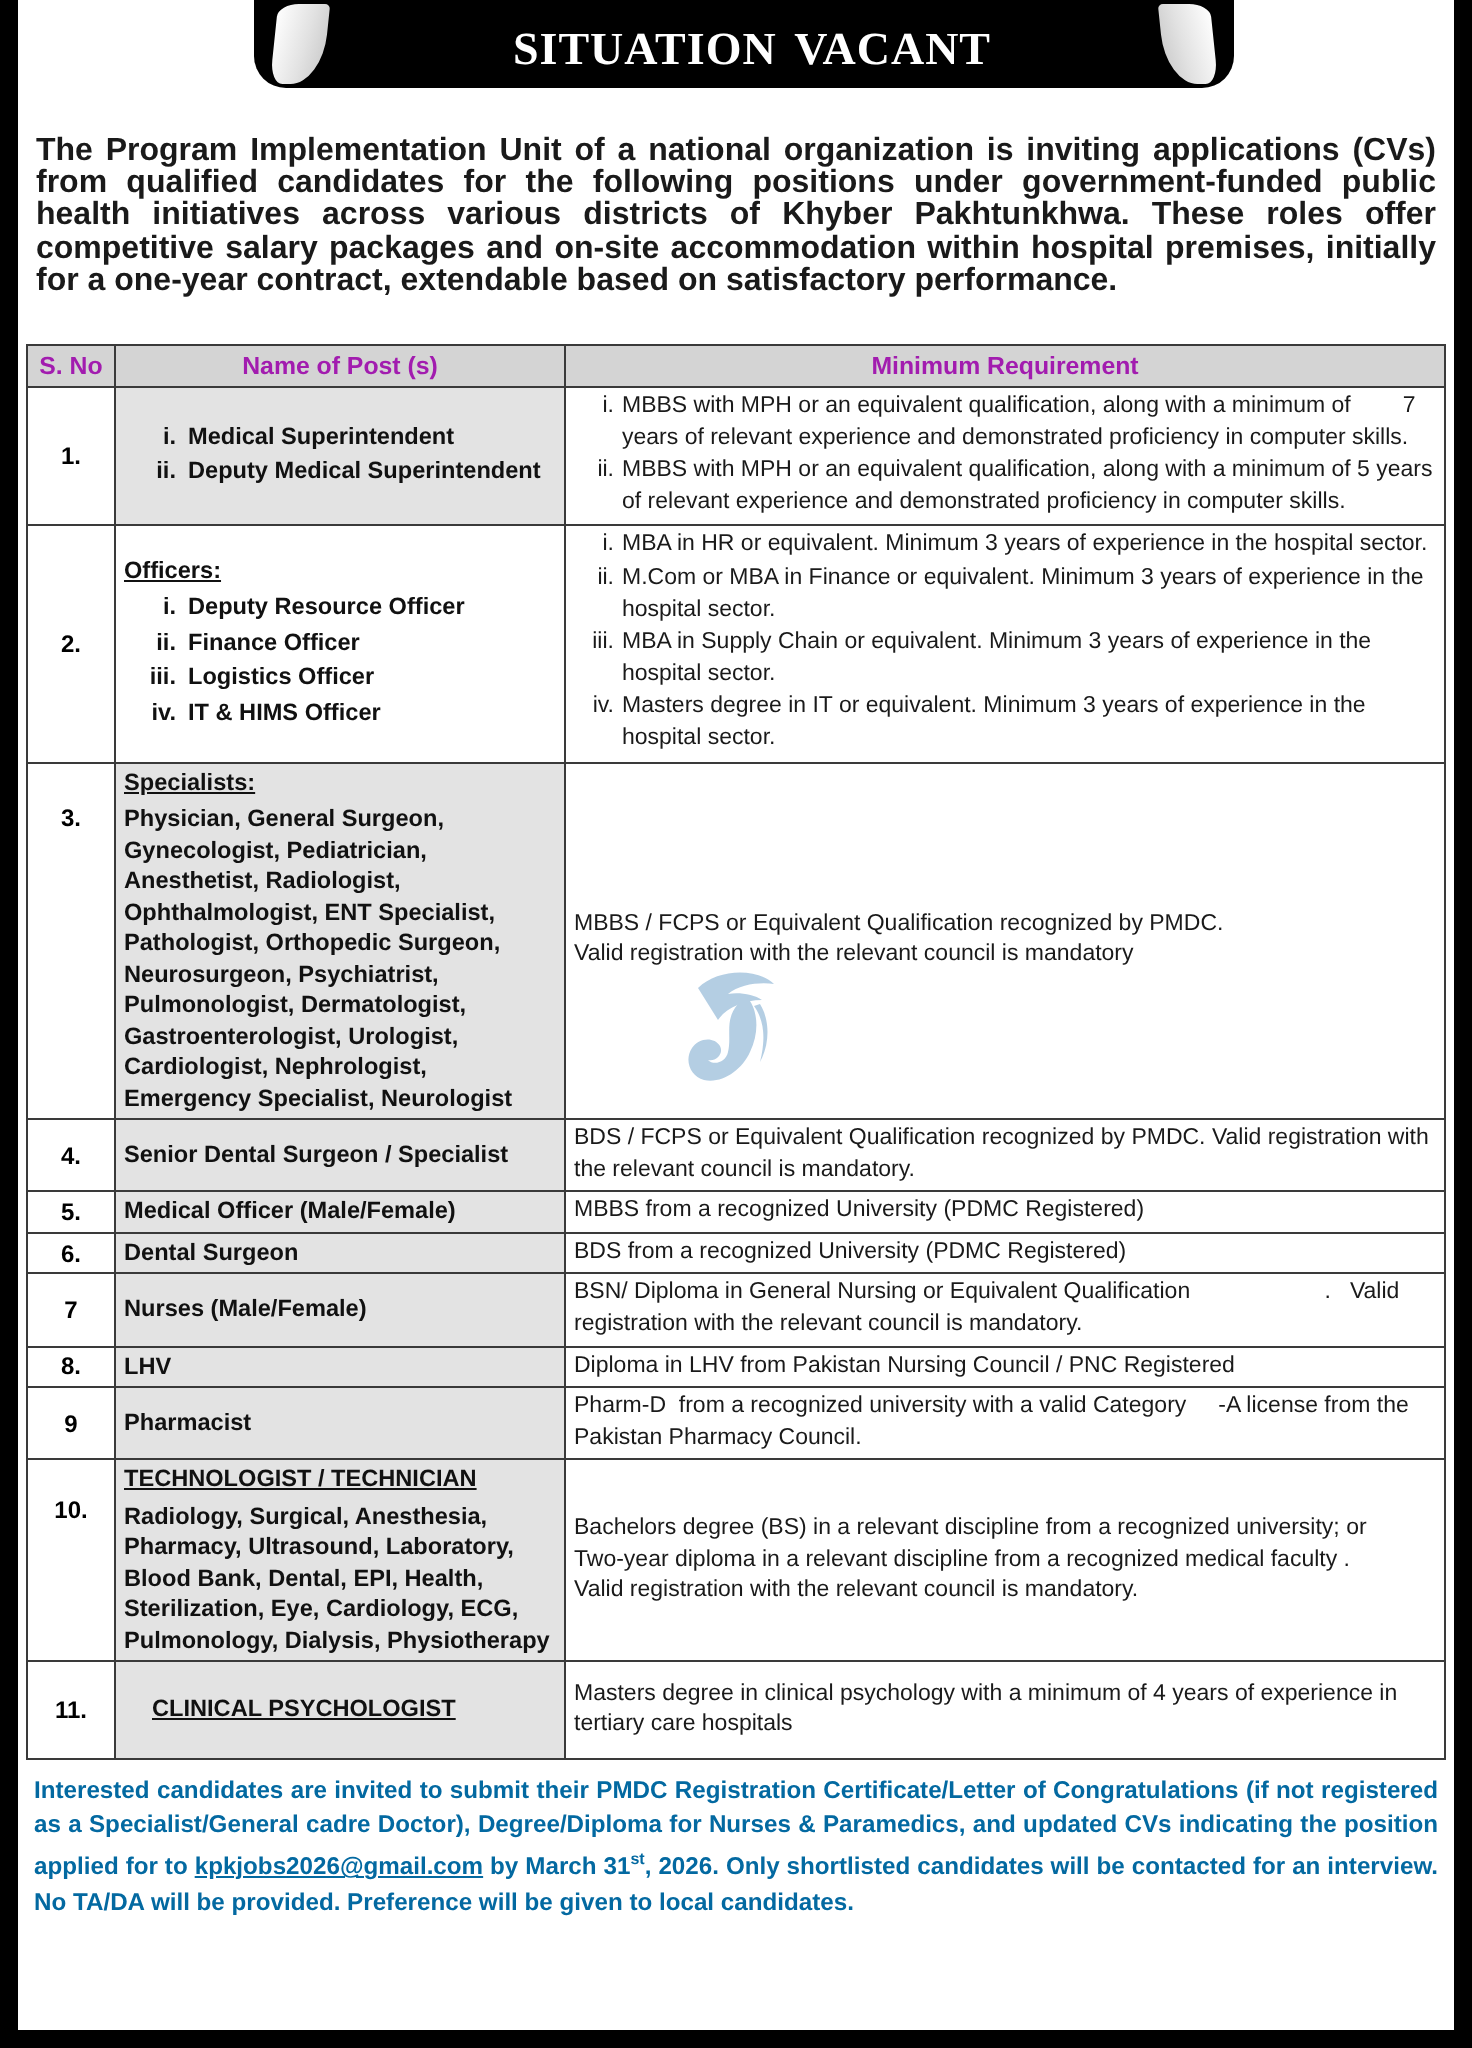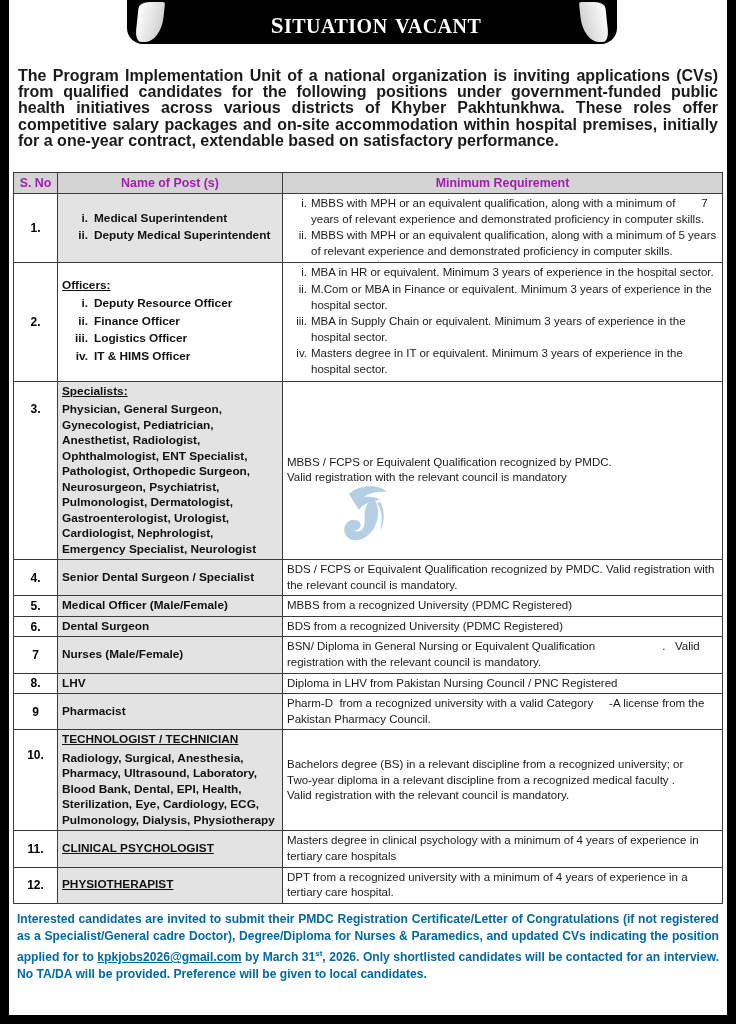--- a/index.html
+++ b/index.html
@@ -61,21 +61,21 @@
     transform: skewX(6deg);
     background: linear-gradient(260deg, #ffffff 0%, #e2e2e2 58%, #c9c9c9 100%);
   }
   #banner-title {
     position: absolute;
     left: 16px; right: 0; top: 1px;
     text-align: center;
     color: #ffffff;
     font-family: "Liberation Serif", serif;
     font-weight: bold;
-    font-size: 29px;
+    font-size: 33px;
     line-height: 42px;
     letter-spacing: 0.5px;
     font-variant: small-caps;
     text-transform: lowercase;
     z-index: 3;
     white-space: nowrap;
   }
   #banner-title::first-letter { font-size: 33px; }
 
   
@@ -346,32 +346,25 @@
         <td class="req top" style="">
           <div>Bachelors degree (BS) in a relevant discipline from a recognized university; or</div>
           <div>Two-year diploma in a relevant  discipline from a recognized medical faculty .</div>
           <div>Valid registration with the relevant council is mandatory.</div>
         </td>
       </tr>
 
       <tr>
         <td class="sno">11.</td>
         <td class="post gray">
-          <span class="grp-head" style="margin:0;">CLINICAL PSYCHOLOGIST</span>
+          <span class="grp-head" style="margin:14px;">CLINICAL PSYCHOLOGIST</span>
         </td>
         <td class="req mid">Masters degree in clinical psychology with a minimum of 4 years of experience in tertiary care hospitals</td>
       </tr>
 
-      <tr>
-        <td class="sno">12.</td>
-        <td class="post gray">
-          <span class="grp-head" style="margin:0;">PHYSIOTHERAPIST</span>
-        </td>
-        <td class="req mid">DPT from a recognized university with a minimum of 4 years of experience in a tertiary care hospital.</td>
-      </tr>
 
 
     </tbody>
   </table>
 
   <div id="footer"><span>Interested candidates are invited to submit their PMDC Registration Certificate/Letter of Congratulations (if not registered as a Specialist/General cadre Doctor), Degree/Diploma for Nurses &amp; Paramedics, and updated CVs indicating the position applied for to </span><span class="u">kpkjobs2026@gmail.com</span><span> by March 31</span><sup>st</sup><span>, 2026. Only shortlisted candidates will be contacted for an interview. No TA/DA will be provided. Preference will be given to local candidates.</span></div>
 
 </div>
 
 </body></html>

